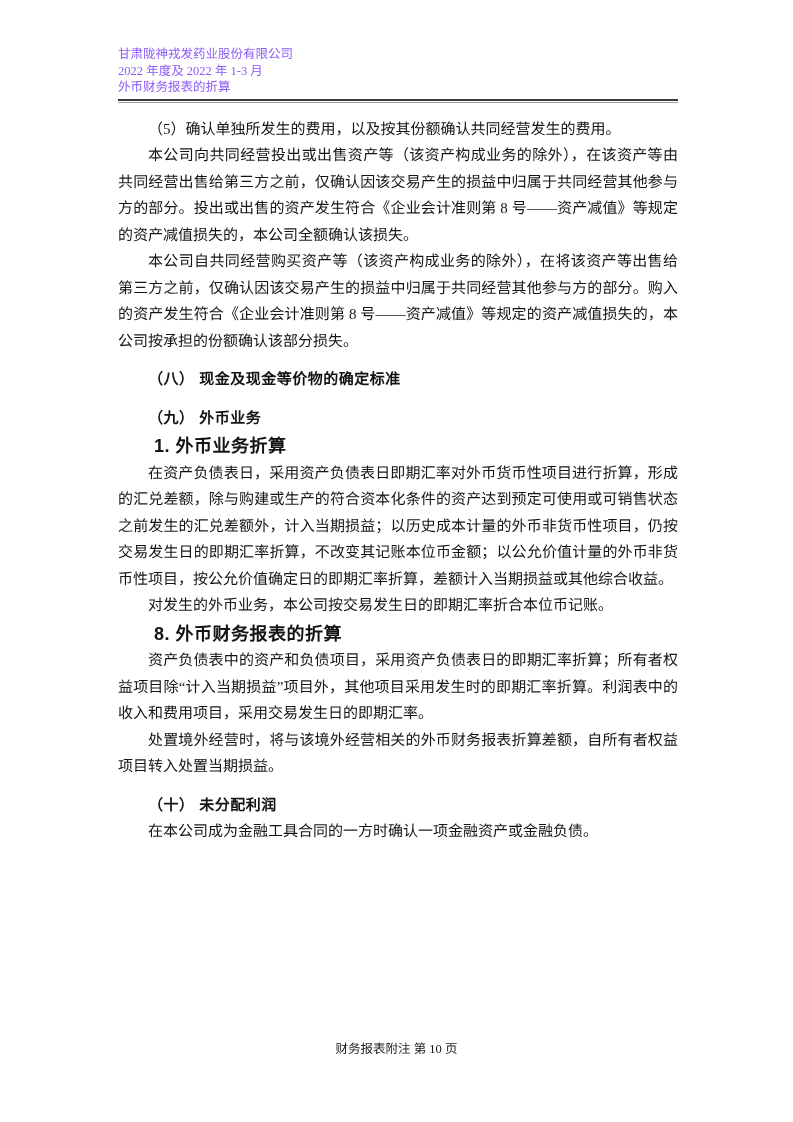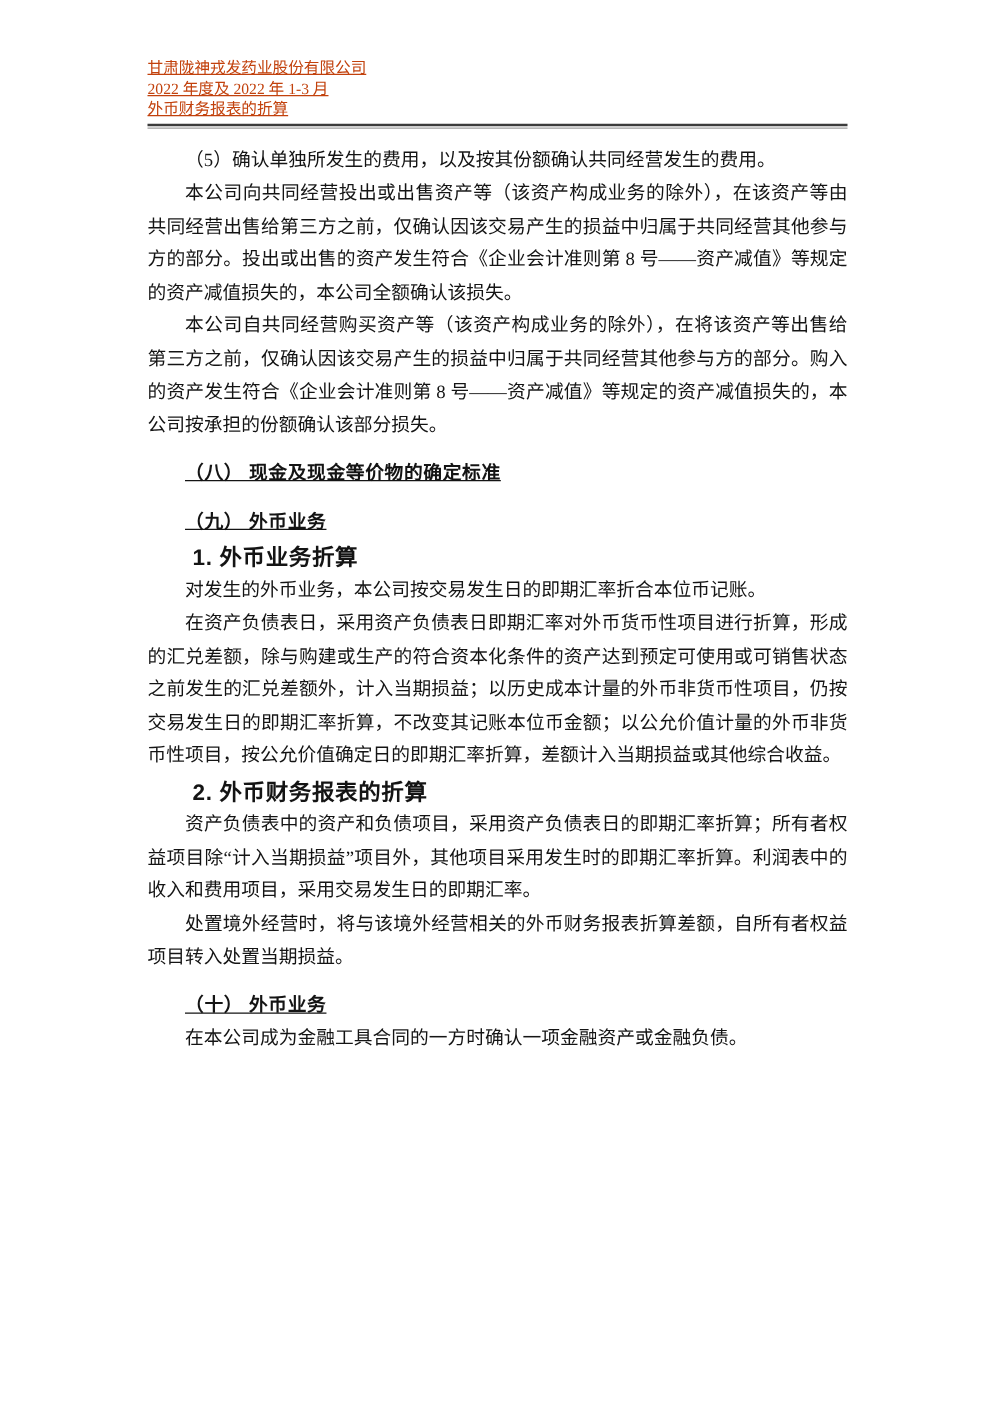--- a/index.html
+++ b/index.html
@@ -15,22 +15,21 @@
     background: #ffffff;
     color: #141414;
     font-family: "Liberation Serif", "DejaVu Serif", serif;
     box-sizing: border-box;
     padding: 46px 115px 0 118px;
     overflow: hidden;
   }
   .doc-header {
     font-size: 12.5px;
     line-height: 16.5px;
-    color: #c2410c;
-    text-decoration: underline;
+    color: #8b5cf6;
   }
   .doc-header .hline {
     display: block;
     white-space: nowrap;
   }
   .header-rule {
     margin-top: 3px;
     height: 1px;
     border-top: 2px solid #3c3c3c;
     border-bottom: 1px solid #9f9f9f;
@@ -44,21 +43,20 @@
   .document-body p {
     margin: 0;
     text-indent: 2em;
   }
   .document-body p.section-heading {
     margin-top: 12px;
     font-family: "Liberation Sans", "DejaVu Sans", sans-serif;
     font-weight: 700;
     font-size: 15px;
     letter-spacing: 0.5px;
-    text-decoration: underline;
   }
   .document-body p.sub-heading {
     margin-top: 2px;
     font-family: "Liberation Sans", "DejaVu Sans", sans-serif;
     font-weight: 700;
     font-size: 18px;
     letter-spacing: 0.5px;
   }
   .doc-footer {
     position: absolute;
@@ -83,23 +81,26 @@
 
   <div class="header-rule"></div>
 
   <div class="document-body">
       <p class="paragraph">（5）确认单独所发生的费用，以及按其份额确认共同经营发生的费用。</p>
       <p class="paragraph">本公司向共同经营投出或出售资产等（该资产构成业务的除外），在该资产等由共同经营出售给第三方之前，仅确认因该交易产生的损益中归属于共同经营其他参与方的部分。投出或出售的资产发生符合《企业会计准则第 8 号——资产减值》等规定的资产减值损失的，本公司全额确认该损失。</p>
       <p class="paragraph">本公司自共同经营购买资产等（该资产构成业务的除外），在将该资产等出售给第三方之前，仅确认因该交易产生的损益中归属于共同经营其他参与方的部分。购入的资产发生符合《企业会计准则第 8 号——资产减值》等规定的资产减值损失的，本公司按承担的份额确认该部分损失。</p>
       <p class="section-heading">（八） 现金及现金等价物的确定标准</p>
       <p class="section-heading">（九） 外币业务</p>
       <p class="sub-heading">1. 外币业务折算</p>
+      <p class="paragraph">在资产负债表日，采用资产负债表日即期汇率对外币货币性项目进行折算，形成的汇兑差额，除与购建或生产的符合资本化条件的资产达到预定可使用或可销售状态之前发生的汇兑差额外，计入当期损益；以历史成本计量的外币非货币性项目，仍按交易发生日的即期汇率折算，不改变其记账本位币金额；以公允价值计量的外币非货币性项目，按公允价值确定日的即期汇率折算，差额计入当期损益或其他综合收益。</p>
       <p class="paragraph">对发生的外币业务，本公司按交易发生日的即期汇率折合本位币记账。</p>
-      <p class="paragraph">在资产负债表日，采用资产负债表日即期汇率对外币货币性项目进行折算，形成的汇兑差额，除与购建或生产的符合资本化条件的资产达到预定可使用或可销售状态之前发生的汇兑差额外，计入当期损益；以历史成本计量的外币非货币性项目，仍按交易发生日的即期汇率折算，不改变其记账本位币金额；以公允价值计量的外币非货币性项目，按公允价值确定日的即期汇率折算，差额计入当期损益或其他综合收益。</p>
-      <p class="sub-heading">2. 外币财务报表的折算</p>
+      <p class="sub-heading">8. 外币财务报表的折算</p>
       <p class="paragraph">资产负债表中的资产和负债项目，采用资产负债表日的即期汇率折算；所有者权益项目除“计入当期损益”项目外，其他项目采用发生时的即期汇率折算。利润表中的收入和费用项目，采用交易发生日的即期汇率。</p>
       <p class="paragraph">处置境外经营时，将与该境外经营相关的外币财务报表折算差额，自所有者权益项目转入处置当期损益。</p>
-      <p class="section-heading">（十） 外币业务</p>
+      <p class="section-heading">（十） 未分配利润</p>
       <p class="paragraph">在本公司成为金融工具合同的一方时确认一项金融资产或金融负债。</p>
     </div>
 
+  <div class="doc-footer">
+    <span>财务报表附注  第 10 页</span>
+  </div>
 
 </div>
 
 </body></html>

